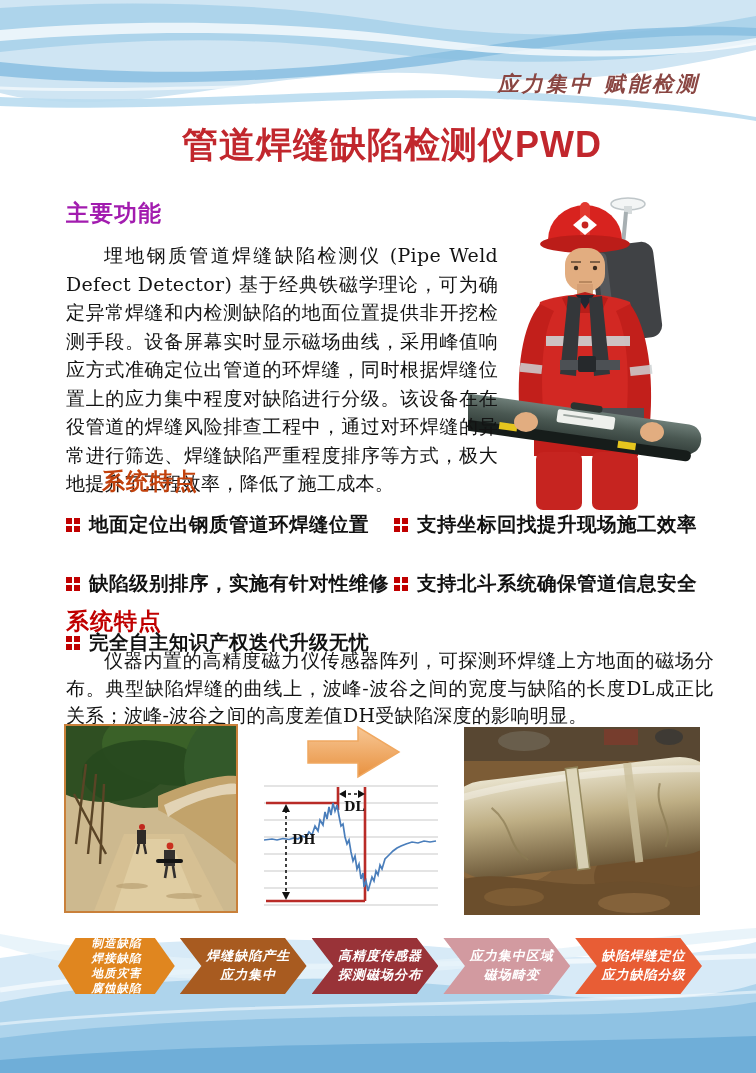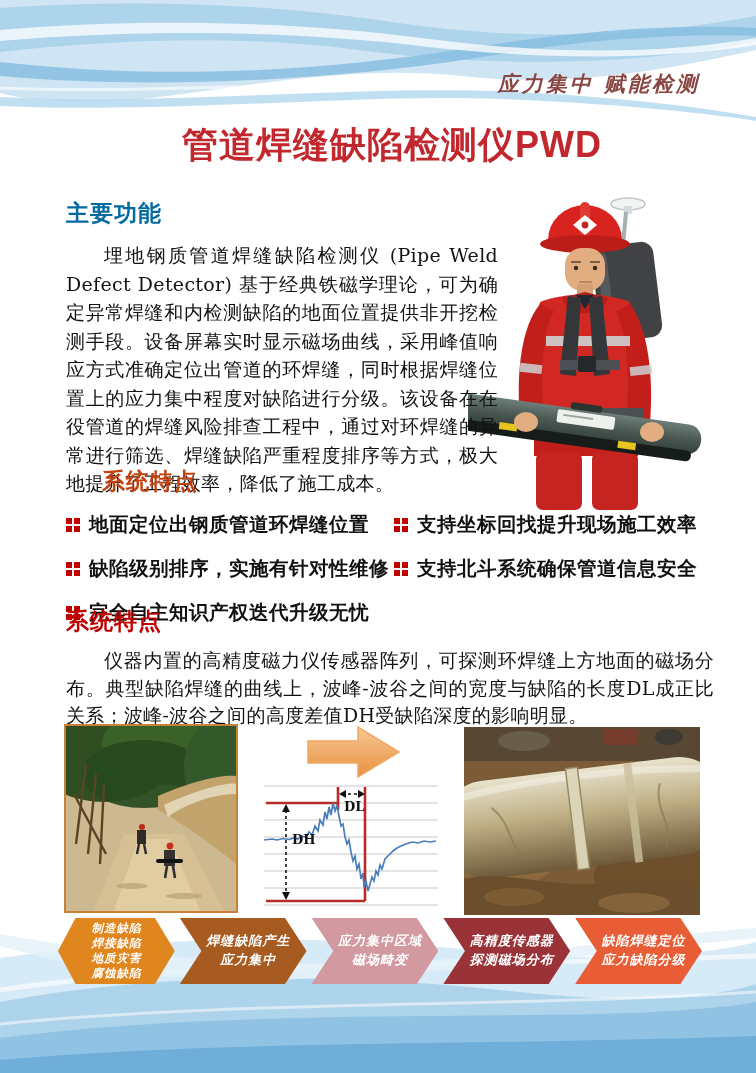--- a/index.html
+++ b/index.html
@@ -22,39 +22,39 @@
   
   .features-sec{top:198px;left:66px;width:432px;z-index:2;}
   .body-text{margin-top:12px;font-size:19px;line-height:1.5;color:#131313;text-align:justify;
              text-indent:2em;letter-spacing:.3px;}
 
   
   .worker{top:168px;left:468px;width:272px;height:342px;z-index:1;}
 
   
   .sysfeat-sec{top:466px;left:66px;width:648px;z-index:2;}
-  .bullet-grid{margin-top:14px;display:grid;grid-template-columns:328px 320px;row-gap:17px;}
+  .bullet-grid{margin-top:14px;display:grid;grid-template-columns:328px 320px;row-gap:32px;}
   .bullet-item{display:flex;align-items:center;font-size:19.5px;font-weight:700;color:#111;
                letter-spacing:.5px;font-family:"DejaVu Serif",serif;}
   .sq-icon{display:inline-grid;grid-template-columns:6px 6px;grid-template-rows:6px 6px;gap:2px;
            margin-right:9px;flex:0 0 auto;}
   .sq-icon span{background:#c00000;}
 
   
   .principle-sec{top:606px;left:66px;width:648px;z-index:2;}
   .principle-sec .body-text{margin-top:10px;line-height:1.45;}
 
   
   .field-photo{top:724px;left:64px;width:174px;height:189px;border:2px solid #c9803a;box-sizing:border-box;z-index:2;}
   .flow-arrow-big{top:724px;left:306px;width:96px;height:56px;z-index:2;}
   .signal-chart{top:782px;left:264px;width:174px;height:132px;z-index:2;background:#fff;}
   .pipeline-photo{top:727px;left:464px;width:236px;height:188px;z-index:2;}
 
   
-  .flow-row{top:918px;left:58px;width:644px;height:66px;display:flex;gap:5px;z-index:3;}
+  .flow-row{top:938px;left:58px;width:644px;height:56px;display:flex;gap:5px;z-index:3;}
   .flow-step{flex:1 1 0;color:#fff;display:flex;align-items:center;justify-content:center;text-align:center;
              font-family:"DejaVu Serif",serif;font-style:italic;font-weight:700;font-size:13px;
              line-height:1.45;white-space:pre-line;letter-spacing:1px;}
   .flow-step.first{clip-path:polygon(0% 50%,15% 0%,83% 0%,100% 50%,83% 100%,15% 100%);
                    font-size:11.5px;line-height:1.3;}
   .flow-step.chev{clip-path:polygon(0% 0%,83% 0%,100% 50%,83% 100%,0% 100%,17% 50%);padding-left:10px;}
 
   
   .footer-waves{left:0;bottom:0;width:756px;height:145px;z-index:1;}
 </style>
@@ -138,21 +138,21 @@
         <rect x="32" y="266" width="18" height="7" fill="#e6c51e"></rect>
         <rect x="152" y="268" width="18" height="7" fill="#e6c51e"></rect>
         <rect x="100" y="236" width="32" height="7" rx="3" fill="#2c3330"></rect>
       </g>
       <ellipse cx="58" cy="254" rx="12" ry="10" fill="#e2ad80"></ellipse>
       <ellipse cx="184" cy="264" rx="12" ry="10" fill="#e2ad80"></ellipse>
     </svg>
   </div>
 
   <div class="abs features-sec">
-    <div class="sec-heading" style="color: #0369a1;">主要功能</div>
+    <div class="sec-heading" style="color: #a21caf;">主要功能</div>
     <div class="body-text">埋地钢质管道焊缝缺陷检测仪 (Pipe Weld Defect Detector) 基于经典铁磁学理论，可为确定异常焊缝和内检测缺陷的地面位置提供非开挖检测手段。设备屏幕实时显示磁场曲线，采用峰值响应方式准确定位出管道的环焊缝，同时根据焊缝位置上的应力集中程度对缺陷进行分级。该设备在在役管道的焊缝风险排查工程中，通过对环焊缝的异常进行筛选、焊缝缺陷严重程度排序等方式，极大地提升了工程效率，降低了施工成本。</div>
   </div>
 
   <div class="abs sysfeat-sec">
     <div class="sec-heading" style="color: #c2410c; margin-left: 36px;">系统特点</div>
     <div class="bullet-grid">
       <div class="bullet-item">
           <span class="sq-icon">
             <span></span>
             <span></span>
@@ -297,24 +297,24 @@
     </svg>
   </div>
 
   <div class="abs flow-row">
     <div class="flow-step first" style="background-color: rgb(224, 134, 31);">制造缺陷
 焊接缺陷
 地质灾害
 腐蚀缺陷</div>
     <div class="flow-step chev" style="background-color: rgb(168, 91, 32);">焊缝缺陷产生
 应力集中</div>
+    <div class="flow-step chev" style="background-color: rgb(153, 51, 56);">高精度传感器
+探测磁场分布</div>
     <div class="flow-step chev" style="background-color: rgb(210, 154, 160);">应力集中区域
 磁场畸变</div>
-    <div class="flow-step chev" style="background-color: rgb(153, 51, 56);">高精度传感器
-探测磁场分布</div>
     <div class="flow-step chev" style="background-color: rgb(232, 93, 53);">缺陷焊缝定位
 应力缺陷分级</div>
   </div>
 
   <svg class="abs footer-waves" viewBox="0 0 756 145" preserveAspectRatio="none">
     <path d="M0,30 C150,8 320,6 470,22 C600,36 700,28 756,14 V145 H0 Z" fill="#d7eaf7"></path>
     <path d="M0,74 C170,42 360,46 520,64 C640,77 710,70 756,56 V145 H0 Z" fill="#aed4ec"></path>
     <path d="M0,110 C200,84 420,90 600,86 C670,84 722,80 756,74 V145 H0 Z" fill="#8cc0e2" opacity="0.92"></path>
     <path d="M0,132 C220,112 480,118 756,108 V145 H0 Z" fill="#6faed8"></path>
     <path d="M0,62 C200,32 420,40 756,28" fill="none" stroke="#ffffff" stroke-width="5" opacity="0.6"></path>

